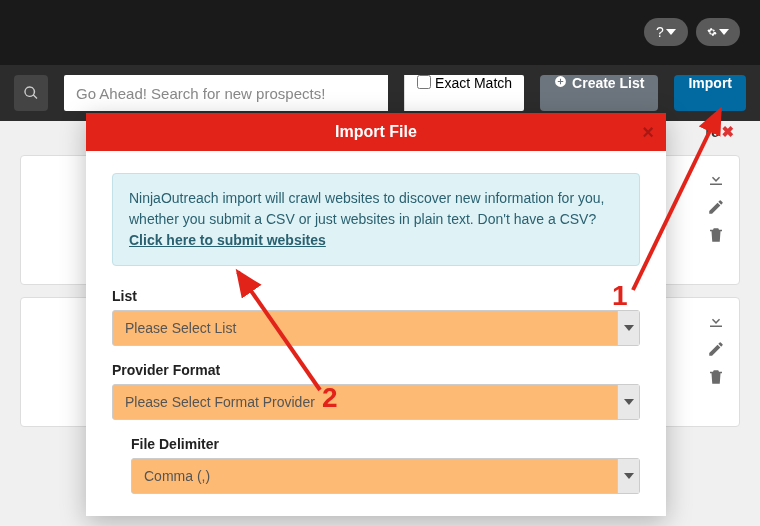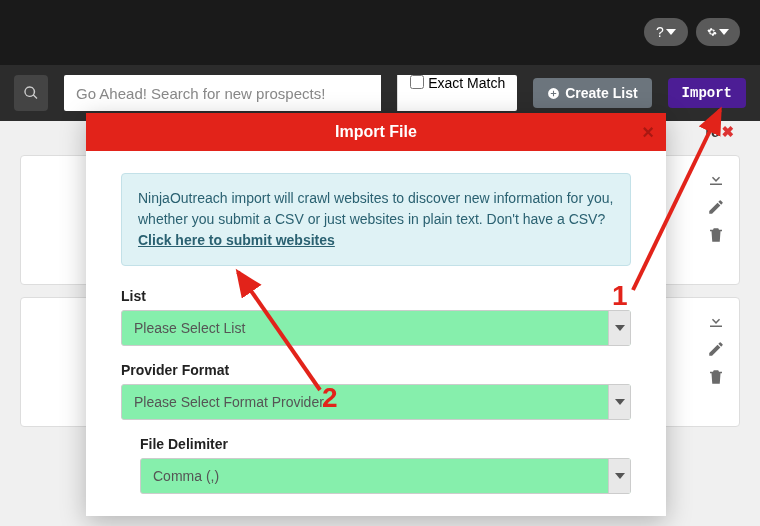--- a/index.html
+++ b/index.html
@@ -67,33 +67,33 @@
     height: 36px;
     display: flex;
     padding: 0 12px;
     border-left: 1px solid #ddd;
     font-size: 14px;
     gap: 4px;
     border-radius: 0 2px 2px 0;
   }
   .exact-match input { width: 14px; height: 14px; }
   .btn {
-    height: 30px;
+    height: 36px;
     padding: 0 14px;
     border: none;
     border-radius: 4px;
     font-size: 14px;
     font-weight: 600;
     cursor: pointer;
     display: flex;
-    align-items: center;
+    align-items: flex-start;
     gap: 5px;
   }
   .btn-gray { background: #6c757d; color: #fff; }
-  .btn-blue { background: #4c1d95; color: #fff; font-family: Liberation Mono, monospace; }
+  .btn-blue { background: #0369a1; color: #fff; }
   .btn svg { width: 13px; height: 13px; fill: currentColor; }
   .content-bg {
     position: absolute;
     top: 115px;
     left: 0;
     right: 0;
     bottom: 0;
     padding: 10px 20px;
   }
   .card {
@@ -146,21 +146,21 @@
     top: 50%;
     transform: translateY(-50%);
     color: #a81812;
     font-size: 20px;
     font-weight: 700;
     cursor: pointer;
     background: none;
     border: none;
     line-height: 1;
   }
-  .modal-body { padding: 22px 35px 18px; }
+  .modal-body { padding: 22px 26px 18px; }
   .info-box {
     background: #dff2f5;
     border: 1px solid #c3e1e8;
     border-radius: 4px;
     padding: 14px 16px;
     color: #2a6171;
     font-size: 14px;
     line-height: 1.5;
     margin-bottom: 22px;
   }
@@ -177,21 +177,21 @@
     display: block;
     margin-bottom: 6px;
   }
   .select-wrap {
     position: relative;
     border: 1px solid #ccc;
     border-radius: 3px;
     height: 36px;
     display: flex;
     align-items: center;
-    background: #86efac;
+    background: #fdba74;
   }
   .select-text {
     flex: 1;
     padding: 0 12px;
     color: #555;
     font-size: 14px;
   }
   .select-chevron {
     width: 22px;
     height: 100%;

